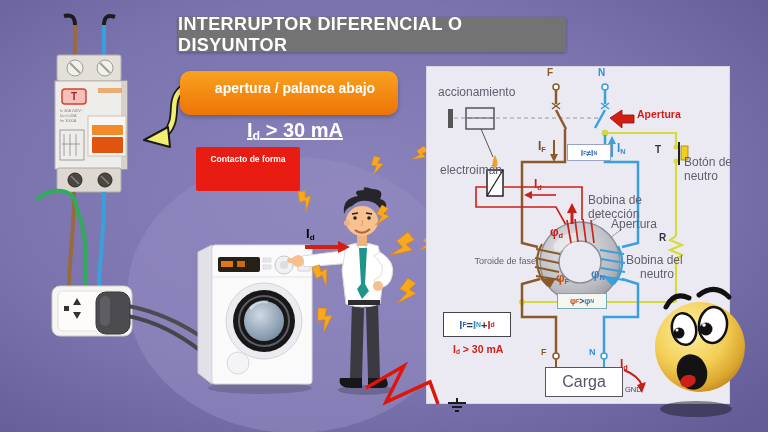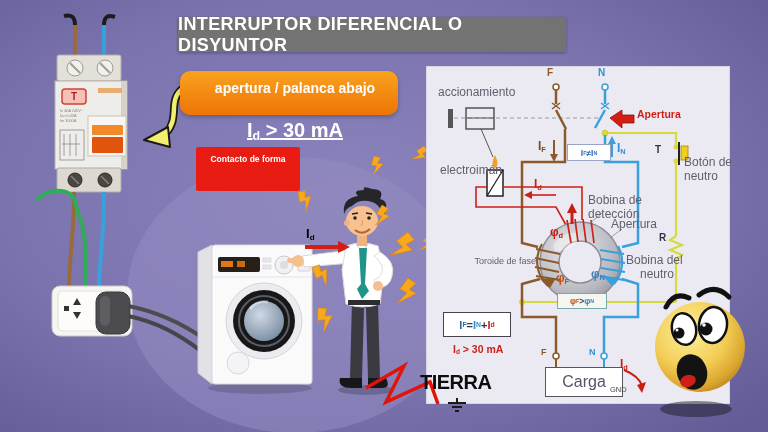--- a/index.html
+++ b/index.html
@@ -339,21 +339,21 @@
         <span class="sub" style="color: rgb(46, 143, 208);">N</span>
         <span style="color: rgb(51, 51, 68);"> + </span>
         <span style="color: rgb(204, 31, 26);">I</span>
         <span class="sub" style="color: rgb(204, 31, 26);">d</span>
       </div>
     <div class="plabel bold" style="left:27px;top:277px;font-size:10.5px;"><span style="color: rgb(204, 31, 26);">I</span><span class="sub" style="color: rgb(204, 31, 26);">d</span><span style="color: rgb(204, 31, 26);"> &gt; 30 mA</span></div>
     <div class="plabel bold" style="left:115px;top:281px;color:#8a5a28;font-size:9px;">F</div>
     <div class="plabel bold" style="left:163px;top:281px;color:#2f8fd4;font-size:9px;">N</div>
     <div class="box" style="left:119px;top:301px;width:76px;height:28px;border:1.5px solid #55555f;font-size:16px;color:#555566;">Carga</div>
     <div class="plabel bold" style="left:194px;top:292px;"><span style="color: rgb(200, 30, 20);">I</span><span class="sub" style="color: rgb(200, 30, 20);">d</span></div>
-    <div class="plabel" style="left:184px;top:320px;font-size:7.5px;color:#44444e;">GND</div>
+    <div class="plabel" style="left:199px;top:320px;font-size:7.5px;color:#44444e;">GND</div>
   </div>
 
   <svg id="overlay" width="768" height="432" viewBox="0 0 768 432">
     <defs>
       <radialGradient id="emojiGrad" cx="38%" cy="32%" r="75%">
         <stop offset="0%" stop-color="#fdf0a0"></stop>
           <stop offset="55%" stop-color="#f3cd55"></stop>
         <stop offset="85%" stop-color="#d9a52e"></stop>
           <stop offset="100%" stop-color="#b9821f"></stop>
       </radialGradient>
@@ -387,16 +387,15 @@
 
   <div class="callout">
     <div class="l1">apertura / palanca abajo</div>
     <div class="l2"><span>I</span><span class="sub">d</span><span> &gt; 30 mA</span></div>
   </div>
 
   <div class="warnbox">
     <div class="l1">Contacto de forma</div>
   </div>
 
-  <div class="tierra">TIERRA</div>
 
   <div class="shockI"><span>I</span><span class="sub">d</span></div>
 </div>
 
 </body></html>

